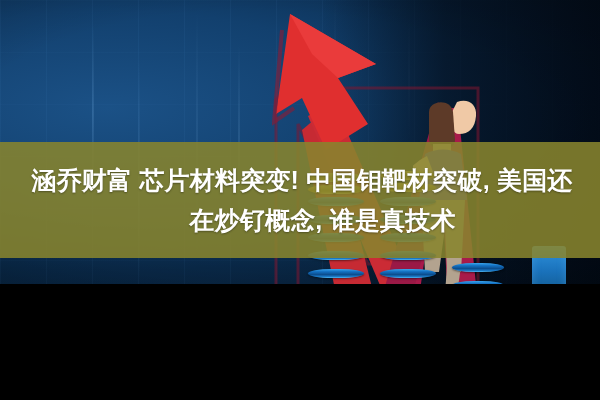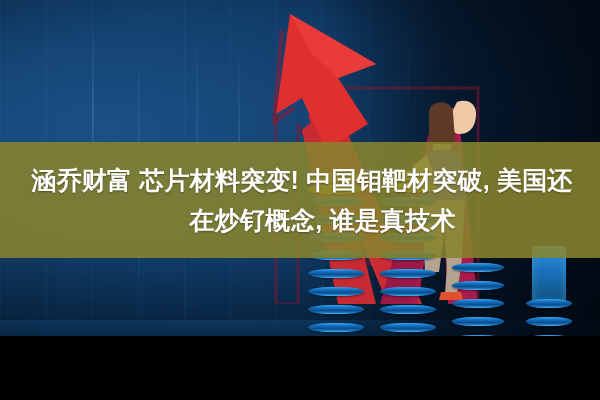--- a/index.html
+++ b/index.html
@@ -1,18 +1,18 @@
 <!DOCTYPE html>
 <html><head>
 <meta charset="utf-8">
 <style>
   html,body{margin:0;padding:0;background:#000;}
   #stage{
     position:relative;
-    width:600px;height:336px;
+    width:600px;height:284px;
     overflow:hidden;
     font-family:"Liberation Sans","DejaVu Sans",sans-serif;
     background:#0369a1;
   }
 
   
   .bg-base{
     position:absolute;inset:0;
     background:
       radial-gradient(120% 90% at 18% 38%, #1b5186 0%, #12406e 38%, #0a2c4e 64%, #061b31 100%);

